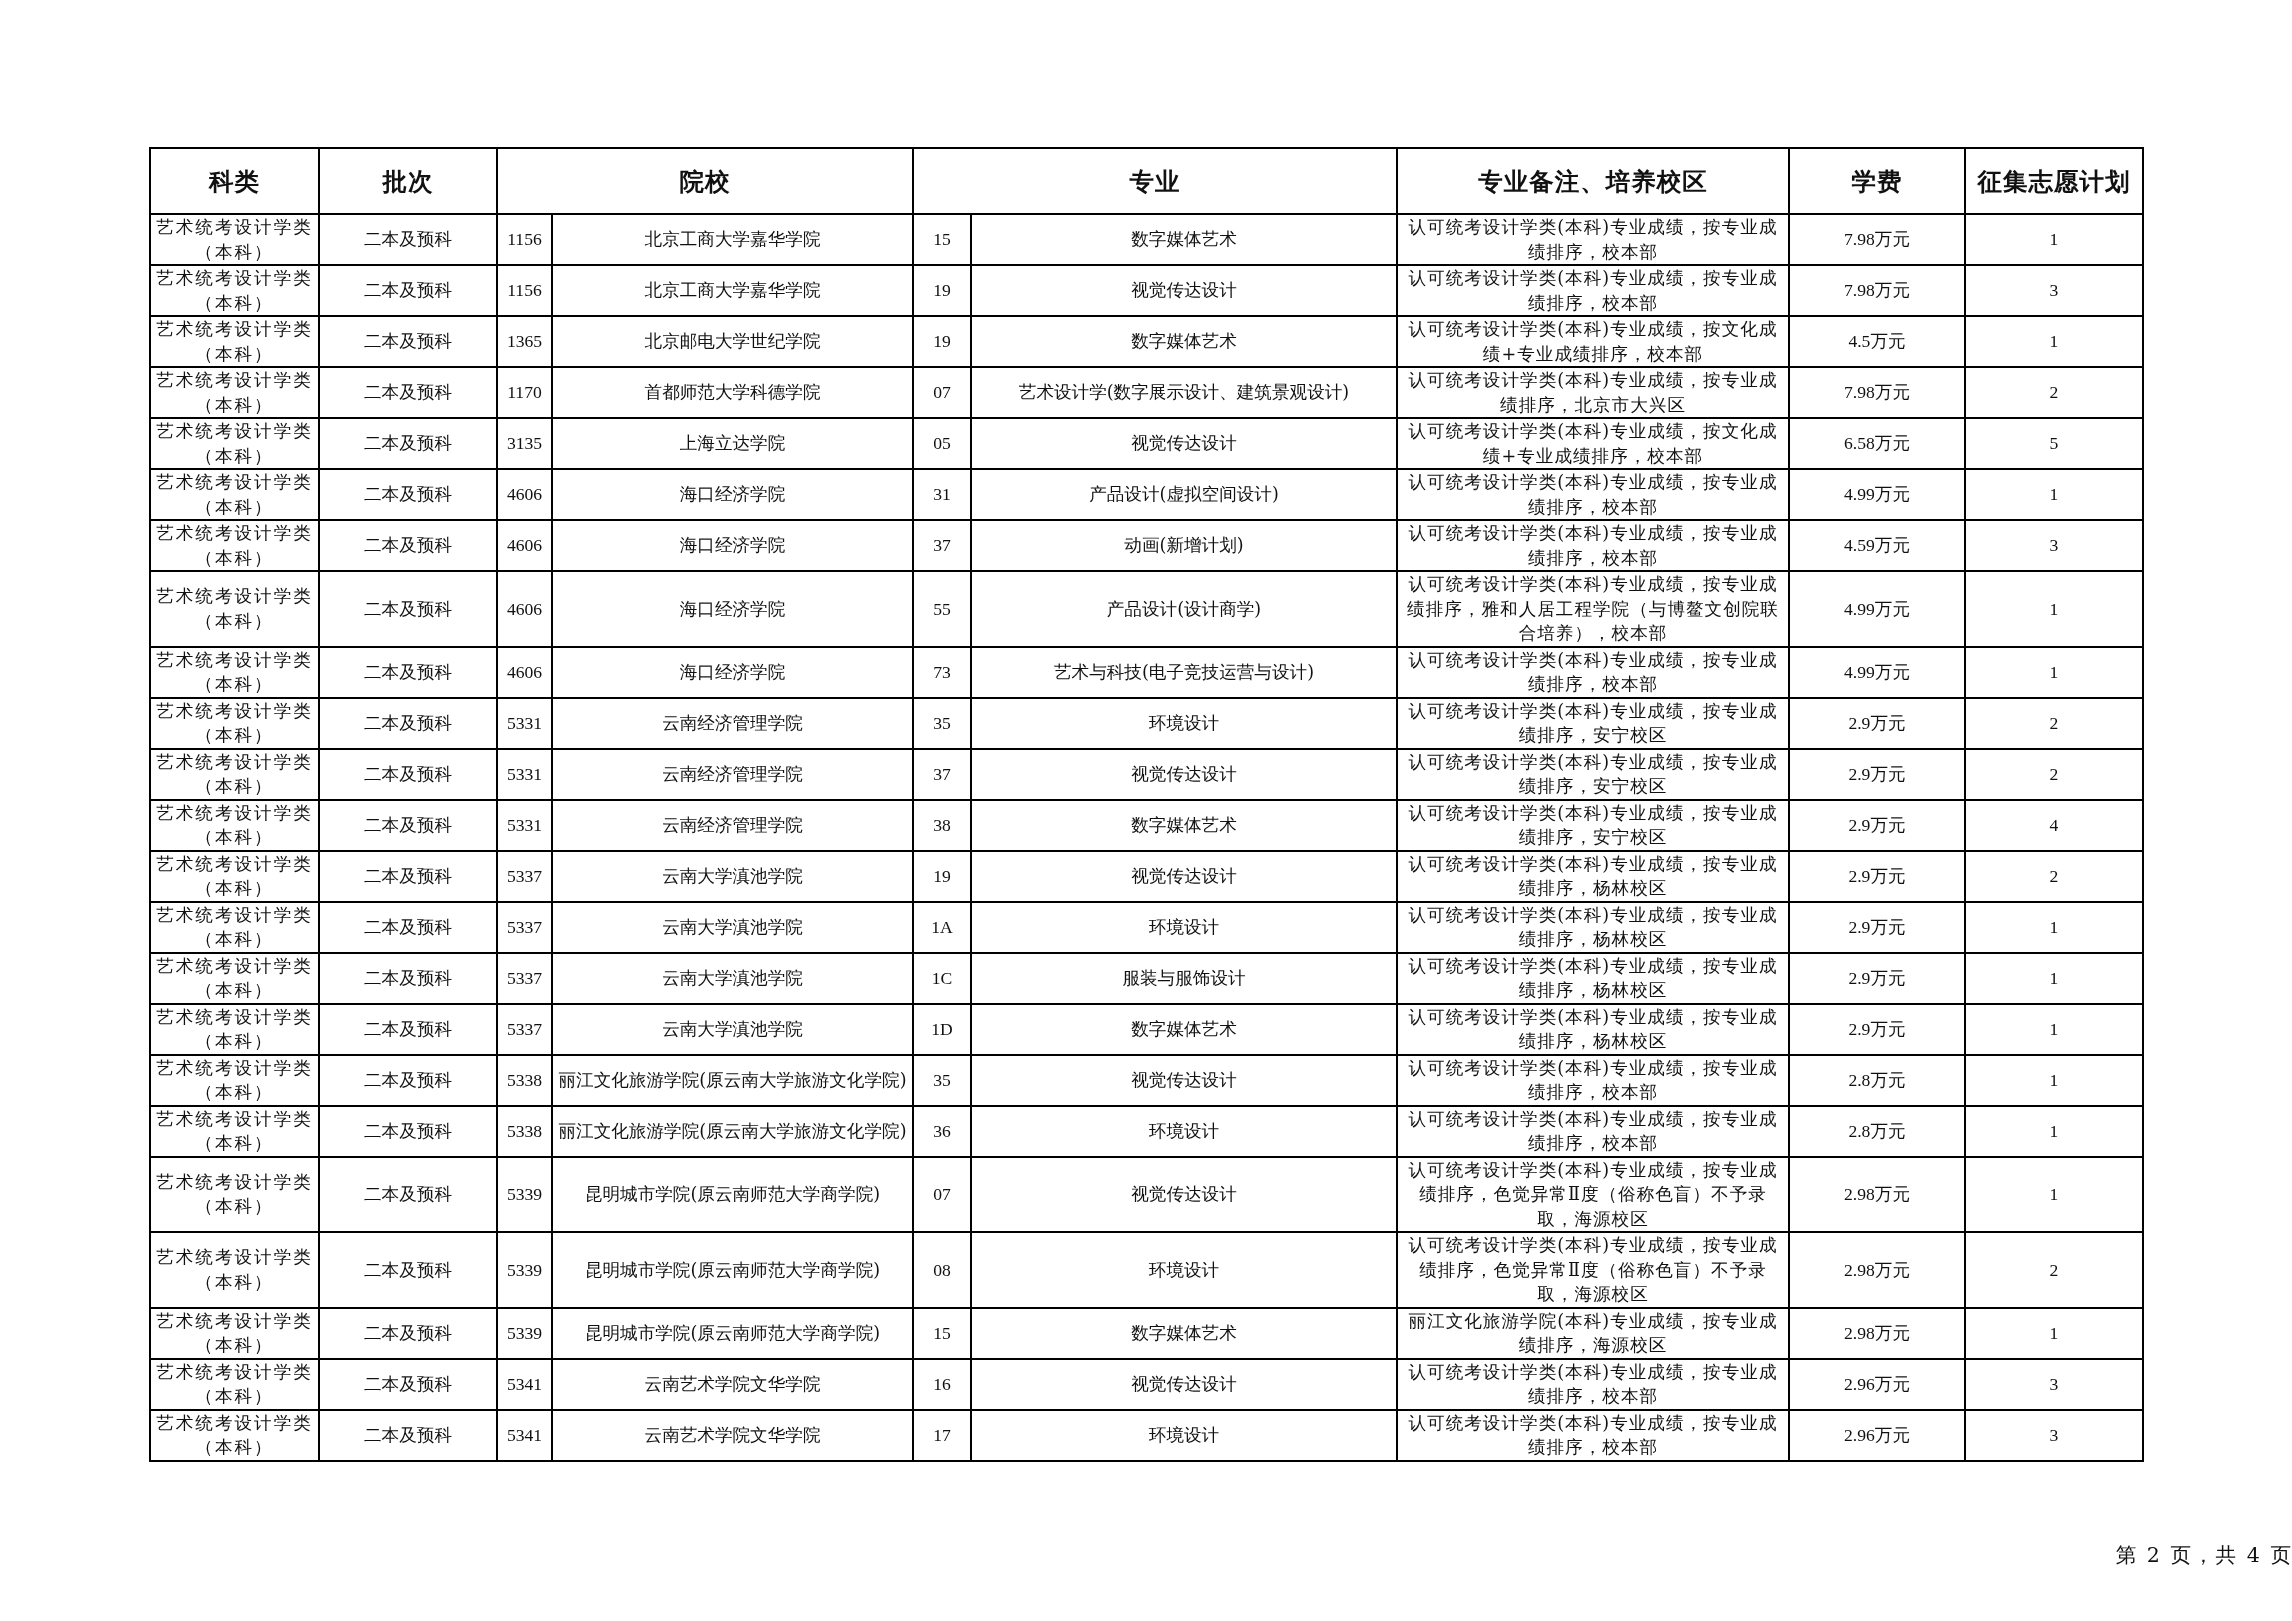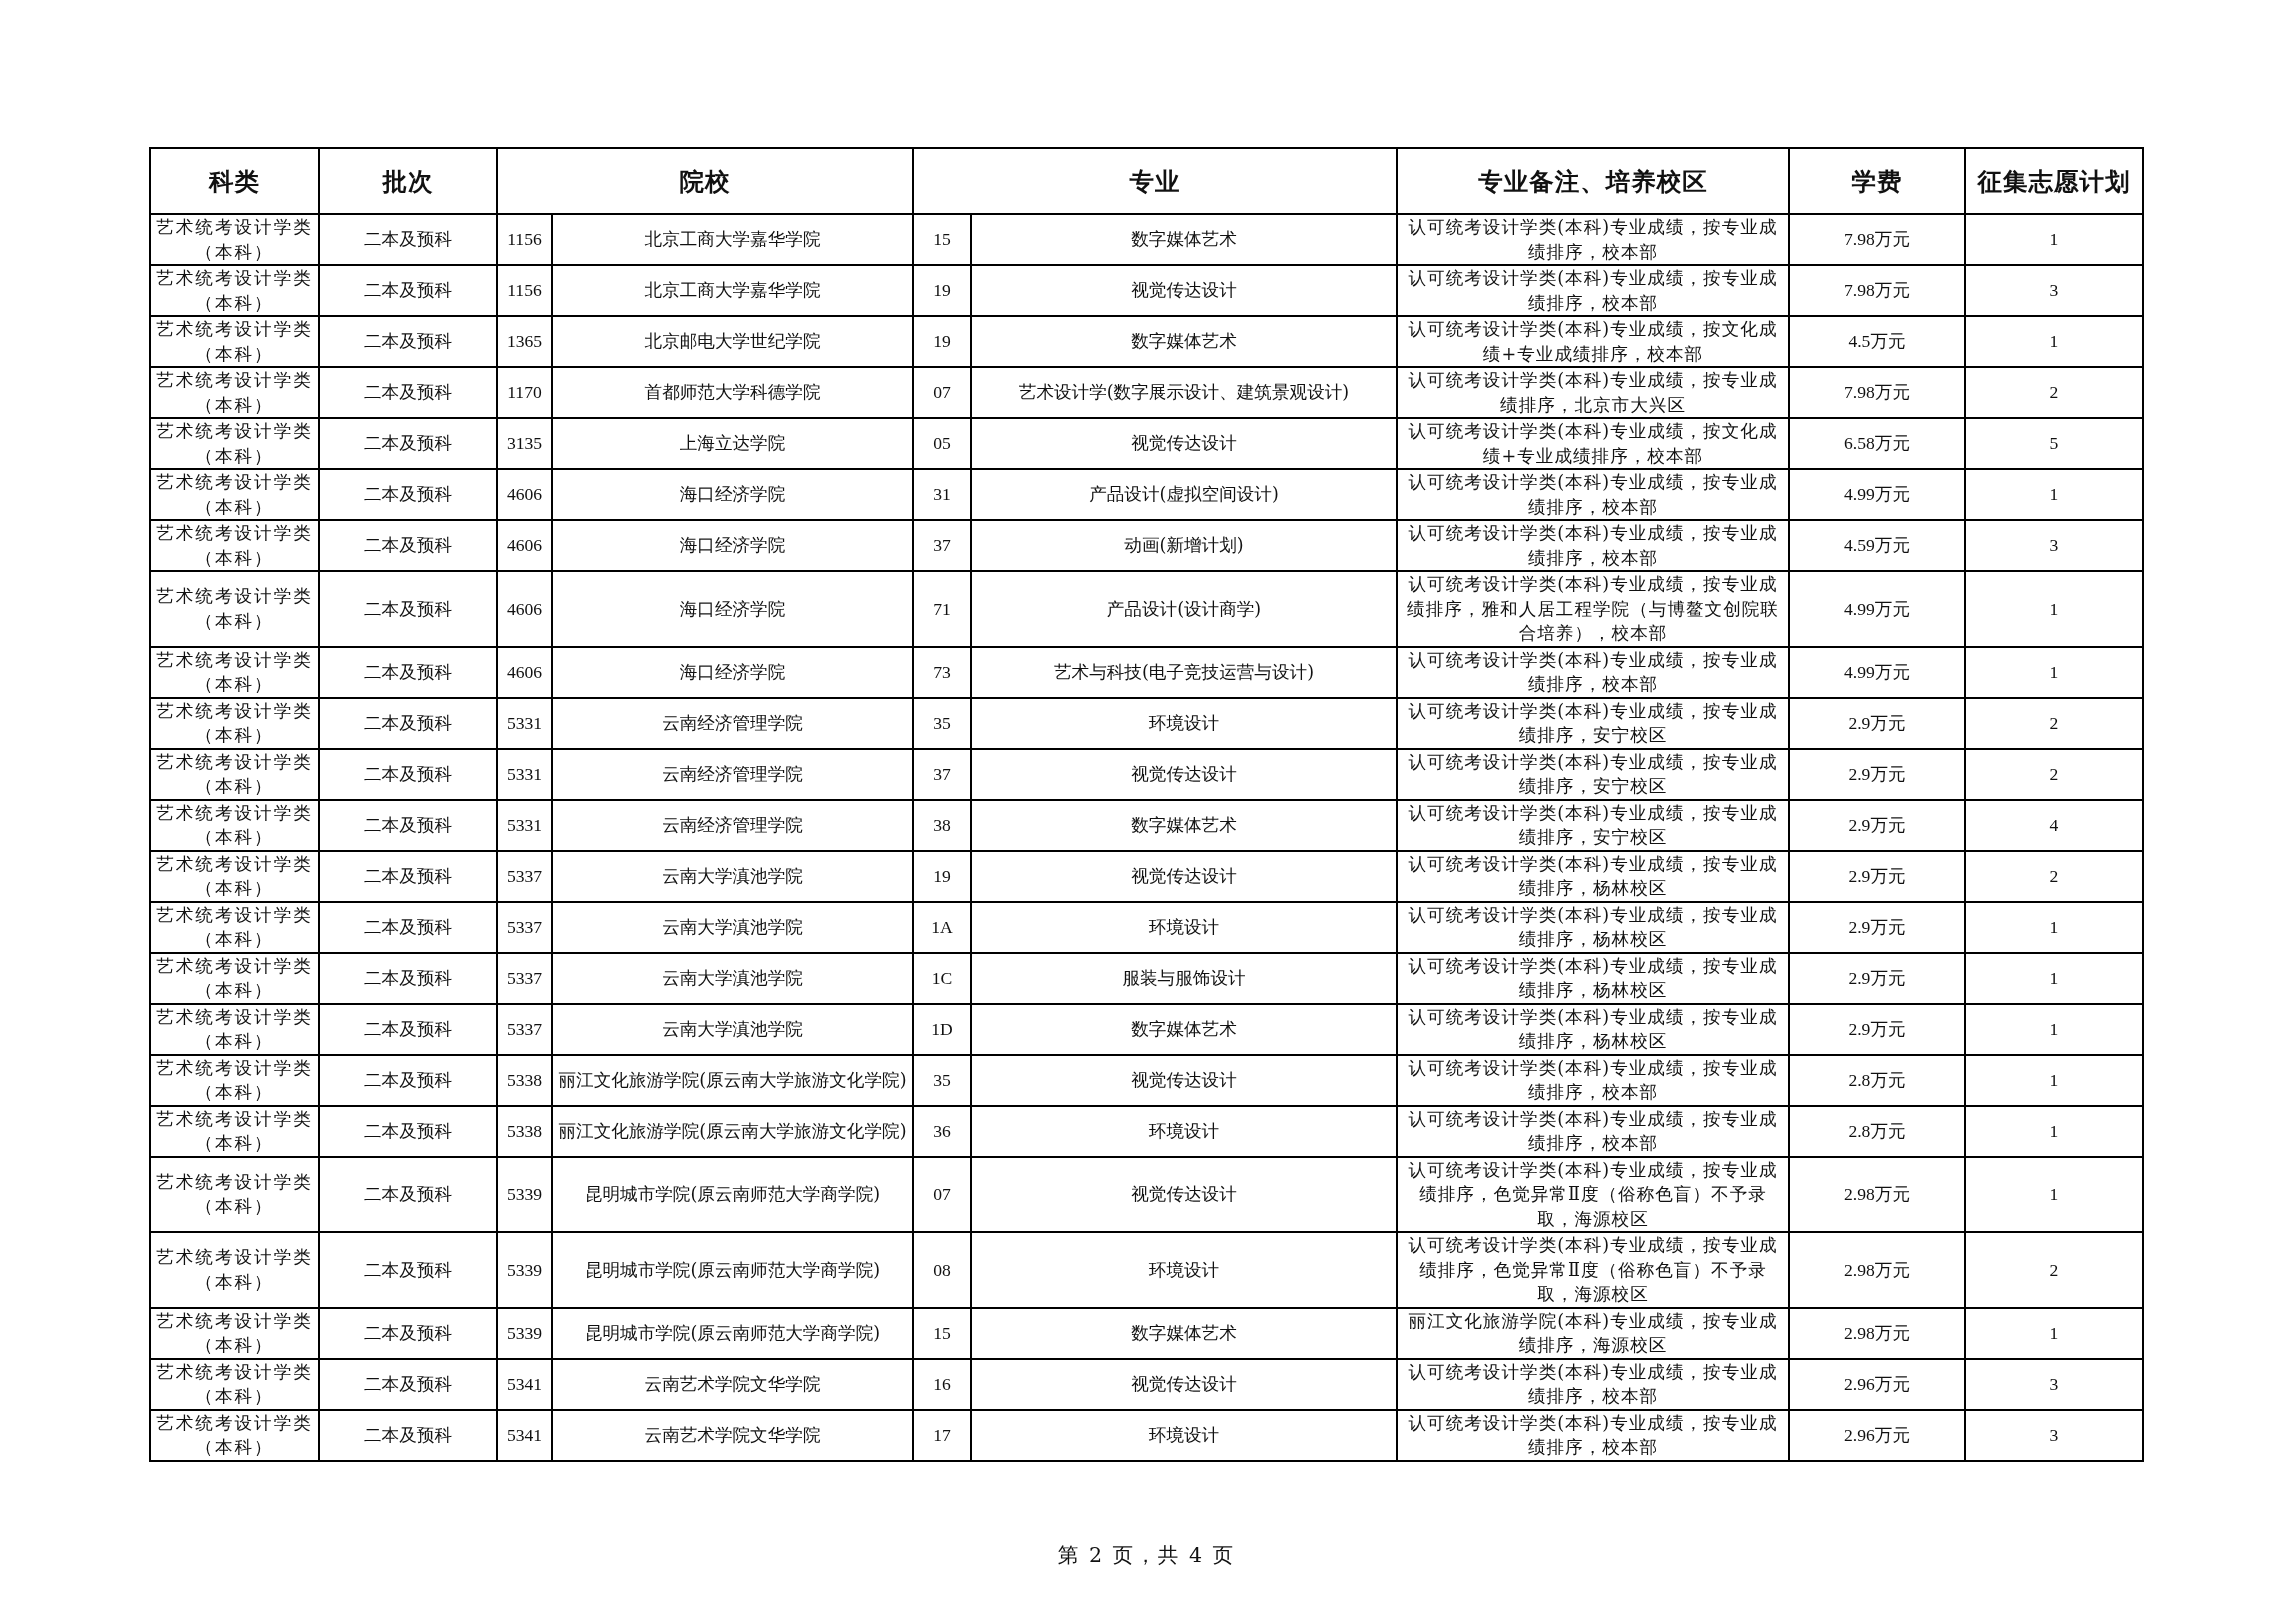--- a/index.html
+++ b/index.html
@@ -18,21 +18,21 @@
     height: 64px; font-family: "DejaVu Sans", "Liberation Sans", sans-serif;
     font-weight: bold; font-size: 24.5px; letter-spacing: 1px; text-align: center;
   }
   table.plan td { font-size: 17.6px; line-height: 24.5px; }
   tr.r-std td { height: 45px; }
   tr.r-tall td { height: 70px; }
   td.code { text-align: left; padding-left: 2.9px; font-family: "Liberation Serif", serif; font-size: 18.6px; }
   td.kelei { font-size: 17.6px; line-height: 23.5px; letter-spacing: 2px; }
   td.notes { font-size: 16.7px; line-height: 23.5px; letter-spacing: 1px; padding: 0 5.9px; border-radius: 16px; }
   td.fee, td.count { font-family: "Liberation Serif", serif; font-size: 18.6px; }
-  .footer { position: absolute; top: 1541px; left: 0; width: 2293px; text-align: center;
+  .footer { position: absolute; top: 1541px; left: 0; width: 2293px; text-align: right;
             font-size: 20.6px; letter-spacing: 2px; }
 </style>
 </head>
 <body>
 
 <table class="plan">
   <colgroup>
     <col style="width:169px">
     <col style="width:178px">
     <col style="width:55px">
@@ -130,21 +130,21 @@
         <td>动画(新增计划)</td>
         <td class="notes">认可统考设计学类(本科)专业成绩，按专业成绩排序，校本部</td>
         <td class="fee">4.59万元</td>
         <td class="count">3</td>
       </tr>
       <tr class="r-tall">
         <td class="kelei">艺术统考设计学类（本科）</td>
         <td>二本及预科</td>
         <td class="code">4606</td>
         <td>海口经济学院</td>
-        <td class="code">71</td>
+        <td class="code">55</td>
         <td>产品设计(设计商学)</td>
         <td class="notes">认可统考设计学类(本科)专业成绩，按专业成绩排序，雅和人居工程学院（与博鳌文创院联合培养），校本部</td>
         <td class="fee">4.99万元</td>
         <td class="count">1</td>
       </tr>
       <tr class="r-std">
         <td class="kelei">艺术统考设计学类（本科）</td>
         <td>二本及预科</td>
         <td class="code">4606</td>
         <td>海口经济学院</td>

